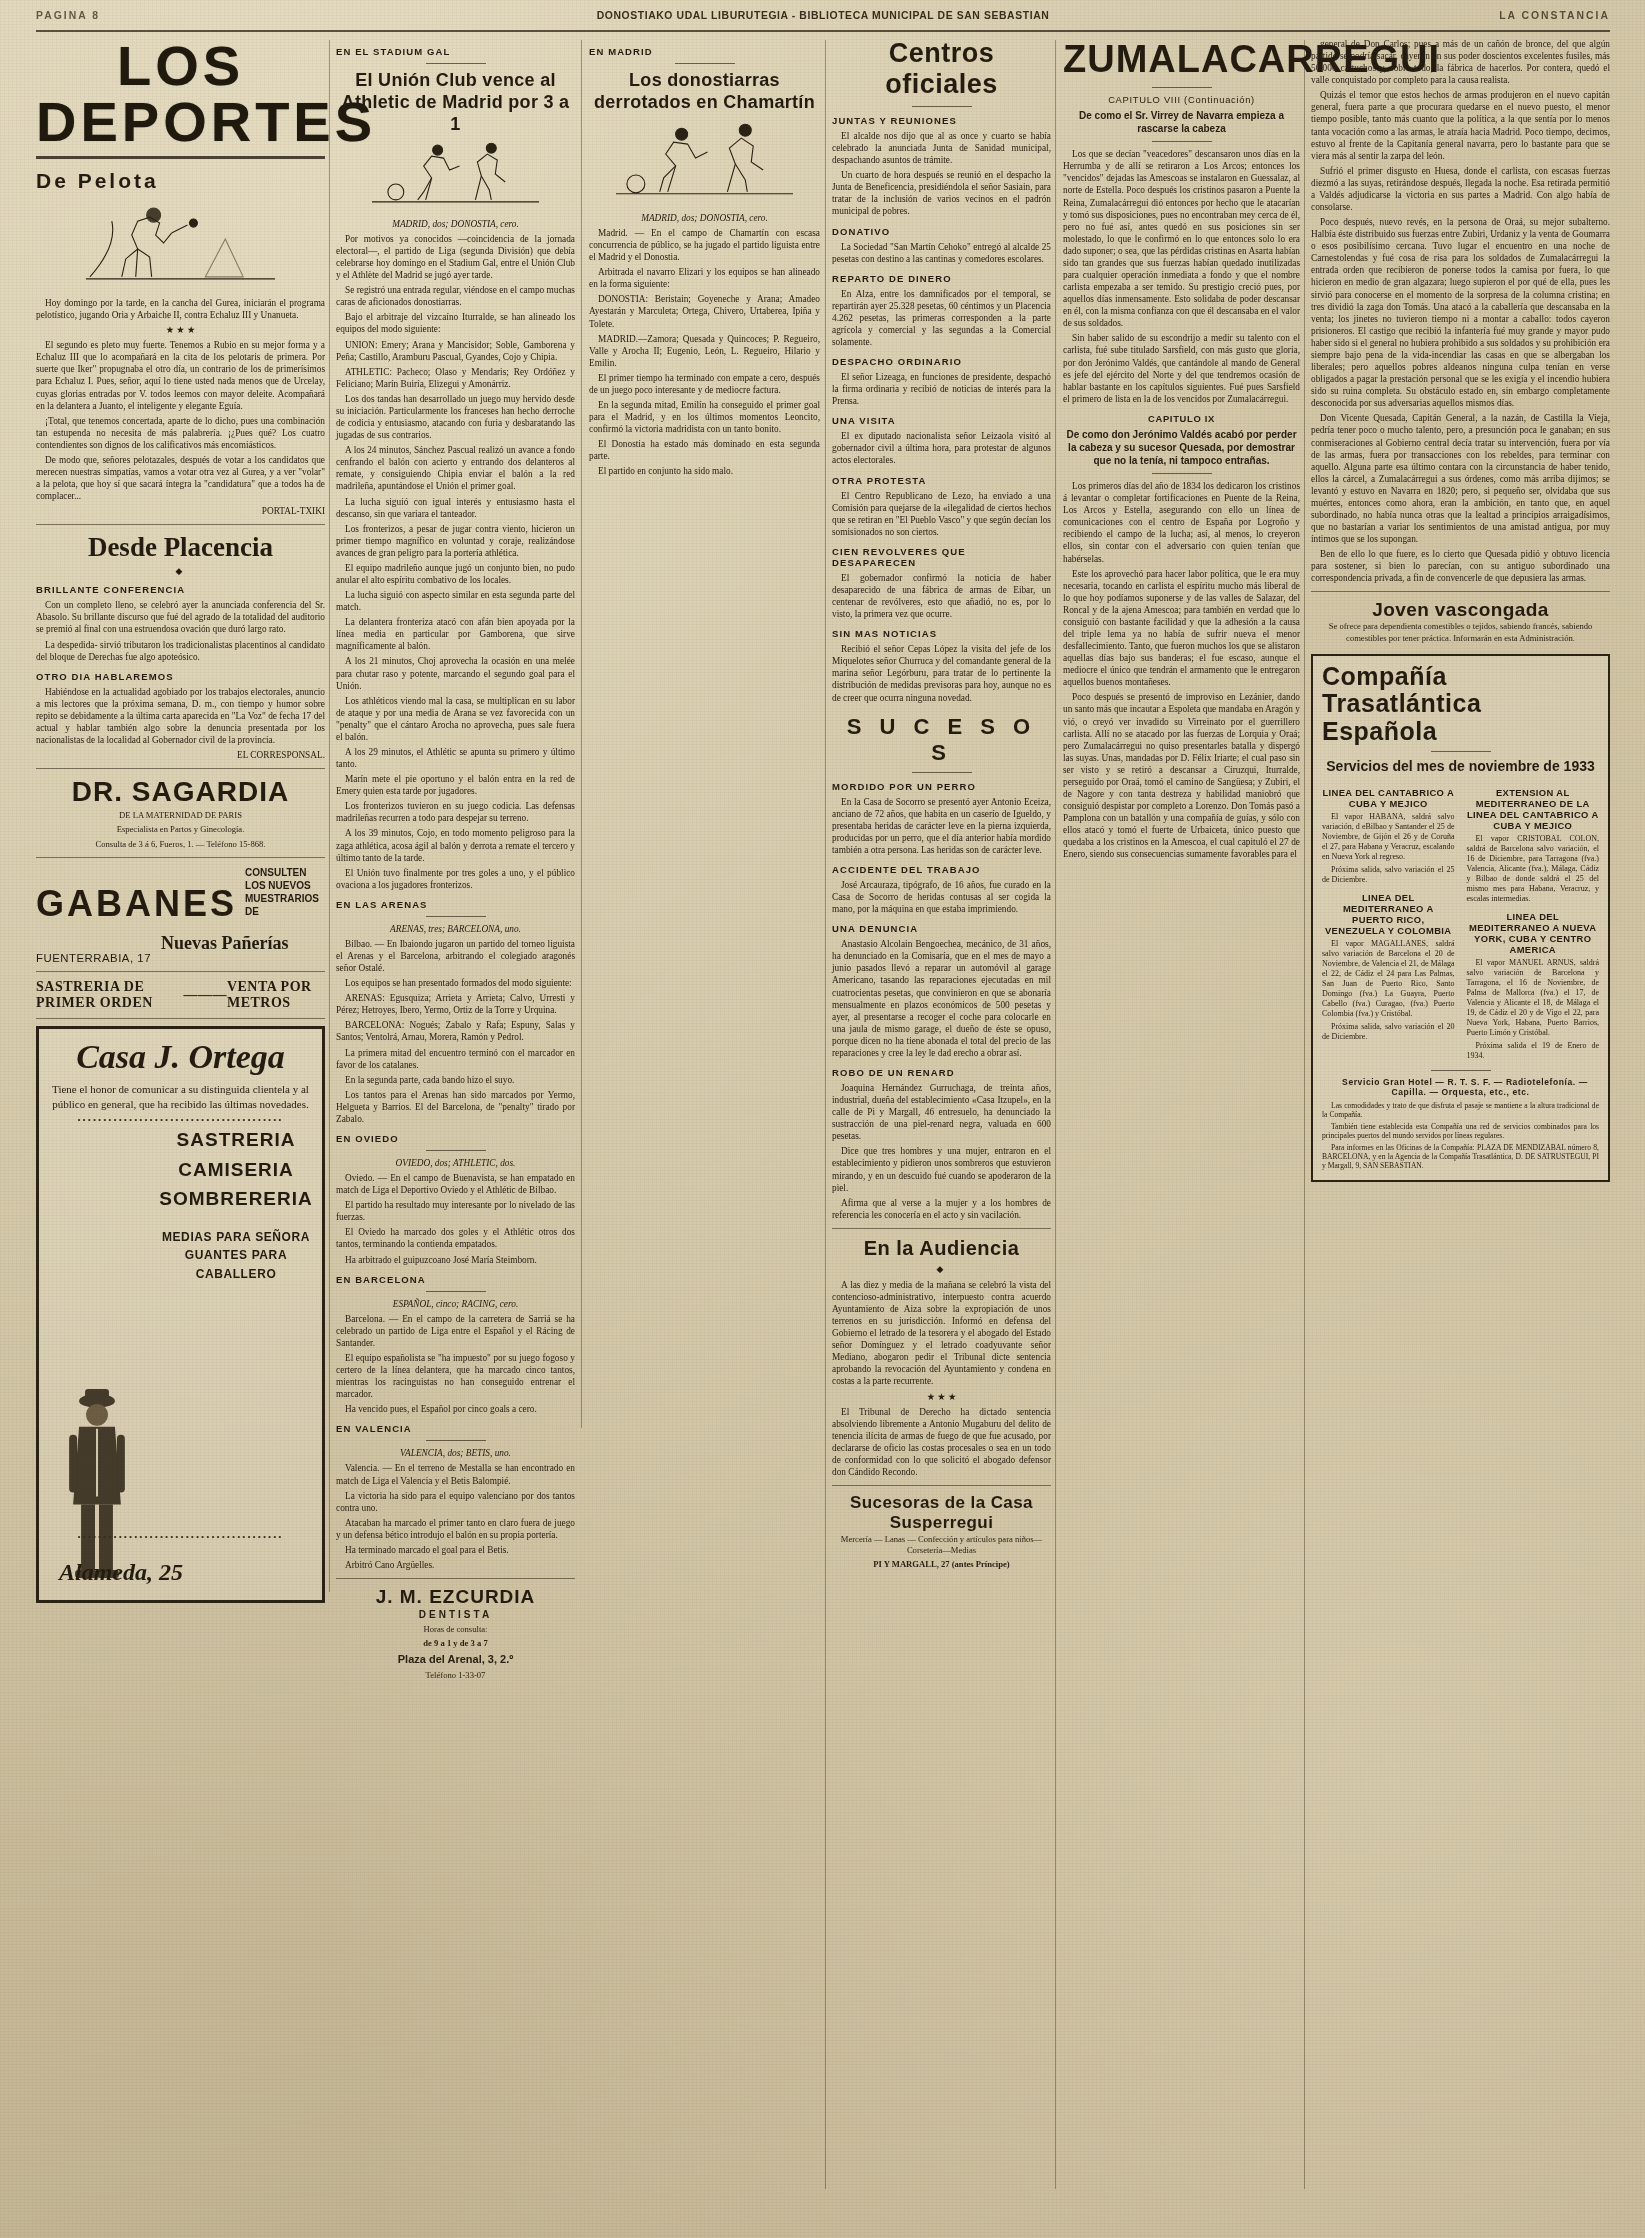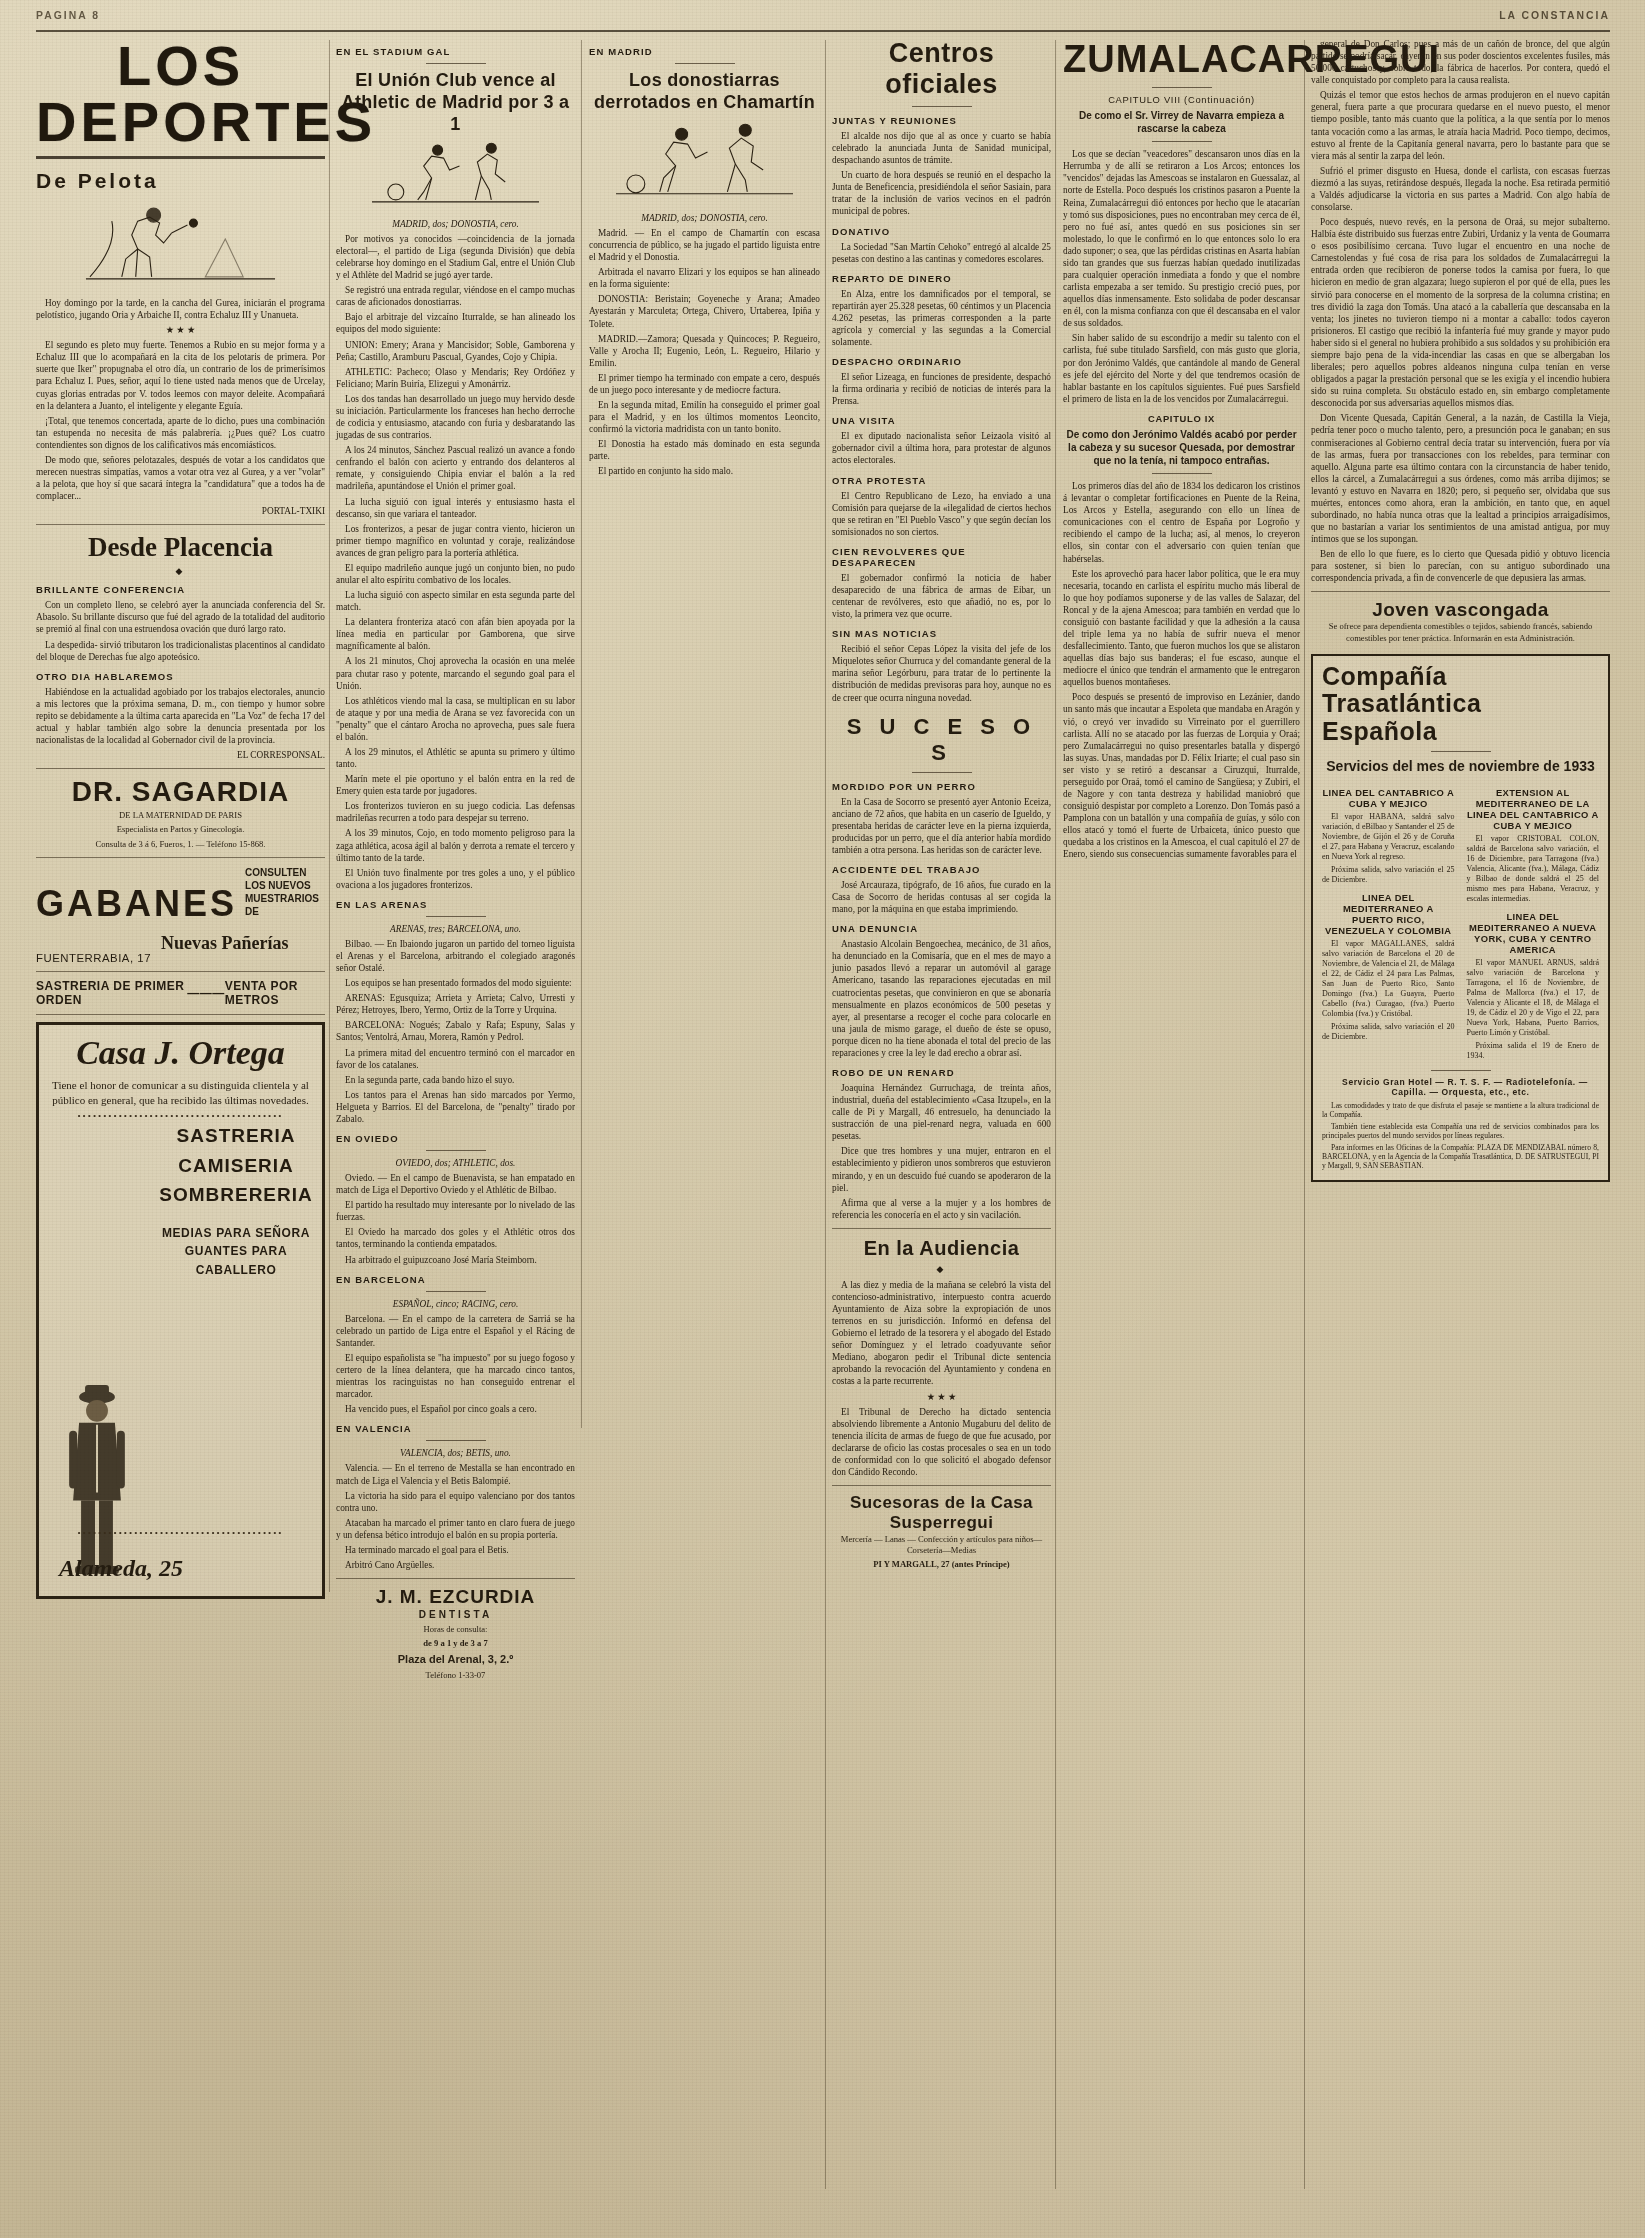--- a/index.html
+++ b/index.html
@@ -190,20 +190,21 @@
   }
 </style>
 </head>
 <body>
 
 <div class="page">
   <div class="sheet">
 
     <div class="topstrip">
       <span class="left">PAGINA 8</span>
+      <span class="center">DONOSTIAKO UDAL LIBURUTEGIA - BIBLIOTECA MUNICIPAL DE SAN SEBASTIAN</span>
       <span class="right">LA CONSTANCIA</span>
     </div>
     <div class="rule"></div>
 
     <div class="vline v1"></div>
     <div class="vline v2"></div>
     <div class="vline v3"></div>
     <div class="vline v4"></div>
     <div class="vline v5"></div>
 
@@ -257,21 +258,21 @@
         <div style="font-family:'Liberation Sans',sans-serif;font-size:10px;font-weight:bold;line-height:1.3;padding-bottom:4px;">
           <div>CONSULTEN LOS NUEVOS</div>
           <div>MUESTRARIOS DE</div>
         </div>
       </div>
       <div style="display:flex;align-items:center;gap:10px;margin-top:2px;">
         <div style="font-family:'Liberation Sans',sans-serif;font-size:11.4px;font-weight:normal;letter-spacing:0.5px;margin-top:28px;">FUENTERRABIA, 17</div>
         <div class="pan">Nuevas Pañerías</div>
       </div>
       <div class="hr"></div>
-      <div style="display:flex;justify-content:flex-end;align-items:center;font-family:Liberation Sans, sans-serif;font-size:12px;font-weight:bold;letter-spacing:0.5px;">
+      <div style="display:flex;justify-content:flex-end;align-items:center;font-family:Liberation Serif, serif;font-size:14px;font-weight:bold;letter-spacing:0.5px;">
         <span>SASTRERIA DE PRIMER ORDEN</span>
         <span>———</span>
         <span>VENTA POR METROS</span>
       </div>
       <div class="hr"></div>
 
       <div class="adbox thick" style="position:relative;height:557px;margin-top:6px;">
         <div class="ortega-name">Casa J. Ortega</div>
         <p class="center sm" style="font-size:11px;line-height:1.4;">Tiene el honor de comunicar a su distinguida clientela y al público en general, que ha recibido las últimas novedades.</p>
         <div class="dotrow">••••••••••••••••••••••••••••••••••••••••</div>

